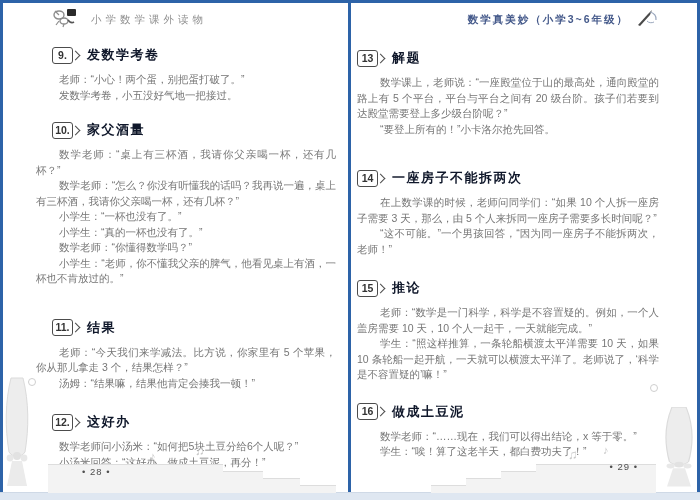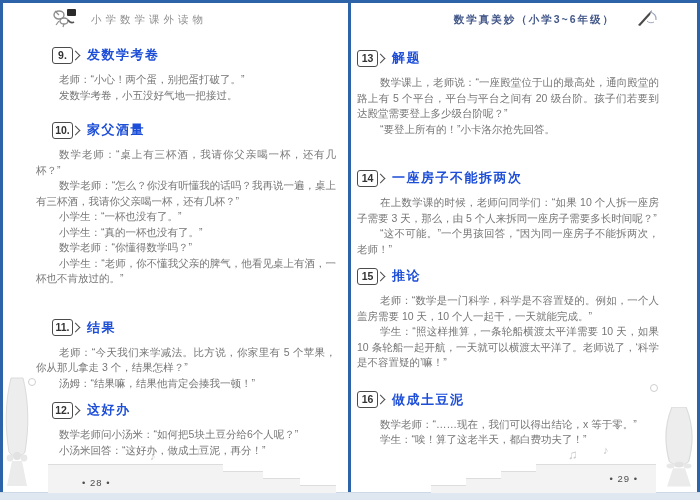--- a/index.html
+++ b/index.html
@@ -12,45 +12,45 @@
   .divider       { position:absolute; left:348px; top:0; width:3px; height:500px; background:#2d63a8; }
   .bottom-strip  { position:absolute; left:0; bottom:0; width:700px; height:7px; background:#dfe7f1; border-top:1px solid #cfd9e6; }
 
   .page { position:absolute; top:3px; bottom:8px; box-sizing:border-box; }
   .page-left  { left:3px;   width:345px; padding:6px 12px 0 33px; }
   .page-right { left:351px; width:346px; padding:6px 38px 0 6px; }
 
   
   .lp-header { display:flex; align-items:center; gap:7px; margin-left:16px; height:22px; }
   .lp-header .htitle { color:#8f8f8f; font-size:10.5px; letter-spacing:4px; white-space:nowrap; }
-  .rp-header { display:flex; align-items:center; justify-content:flex-end; gap:20px; height:22px; }
+  .rp-header { display:flex; align-items:center; justify-content:flex-end; gap:6px; height:22px; }
   .rp-header .htitle { color:#44598a; font-size:10.5px; font-weight:bold; letter-spacing:2px; white-space:nowrap; }
 
   
   .sec-head { display:flex; align-items:center; }
   .page-left .sec-head { margin-left:16px; }
   .badge { display:inline-flex; align-items:center; justify-content:center; min-width:15px; height:15px;
            padding:0 2px; border:1.6px solid #4c4c4c; border-radius:3px; background:#fff;
            font-size:10.5px; font-weight:bold; color:#333; line-height:1; }
   .chev { display:inline-block; width:6px; height:6px; border-top:1.7px solid #4c4c4c;
           border-right:1.7px solid #4c4c4c; transform:rotate(45deg); margin-left:-1px; }
-  .sec-title { margin-left:8px; font-size:13px; font-weight:bold; color:#1d4ed8; letter-spacing:1.5px; }
+  .sec-title { margin-left:8px; font-size:13px; font-weight:bold; color:#0f172a; letter-spacing:1.5px; }
 
   
   .sec-body { margin-top:8px; }
   .sec-body p { margin:0; font-size:10.5px; line-height:15.5px; color:#767676;
                 text-align:justify; text-indent:2.2em; }
 
   .mt16 { margin-top:15px; } .mt18 { margin-top:18px; } .mt20 { margin-top:32px; }
-  .mt22 { margin-top:10px; } .mt28 { margin-top:20px; }
+  .mt22 { margin-top:22px; } .mt28 { margin-top:20px; }
 
   
   .page-num { position:absolute; font-size:9.5px; color:#4f4f4f; letter-spacing:1px; z-index:5; }
-  .pn-left  { left:82px;  bottom:12px; }
-  .pn-right { right:62px; bottom:16px; }
+  .pn-left  { left:82px;  bottom:23px; }
+  .pn-right { right:62px; bottom:28px; }
 
   
   .stairs { position:absolute; bottom:7px; z-index:1; }
   .stairs div { position:absolute; height:7px; background:#f3f3f3; border-top:1px solid #dddddd; }
   .stairs-left  { left:48px; }
   .stairs-left  .s1 { bottom:21px; left:0; width:175px; }
   .stairs-left  .s2 { bottom:14px; left:0; width:215px; }
   .stairs-left  .s3 { bottom:7px;  left:0; width:252px; }
   .stairs-left  .s4 { bottom:0;    left:0; width:288px; }
   .stairs-right { right:44px; }

